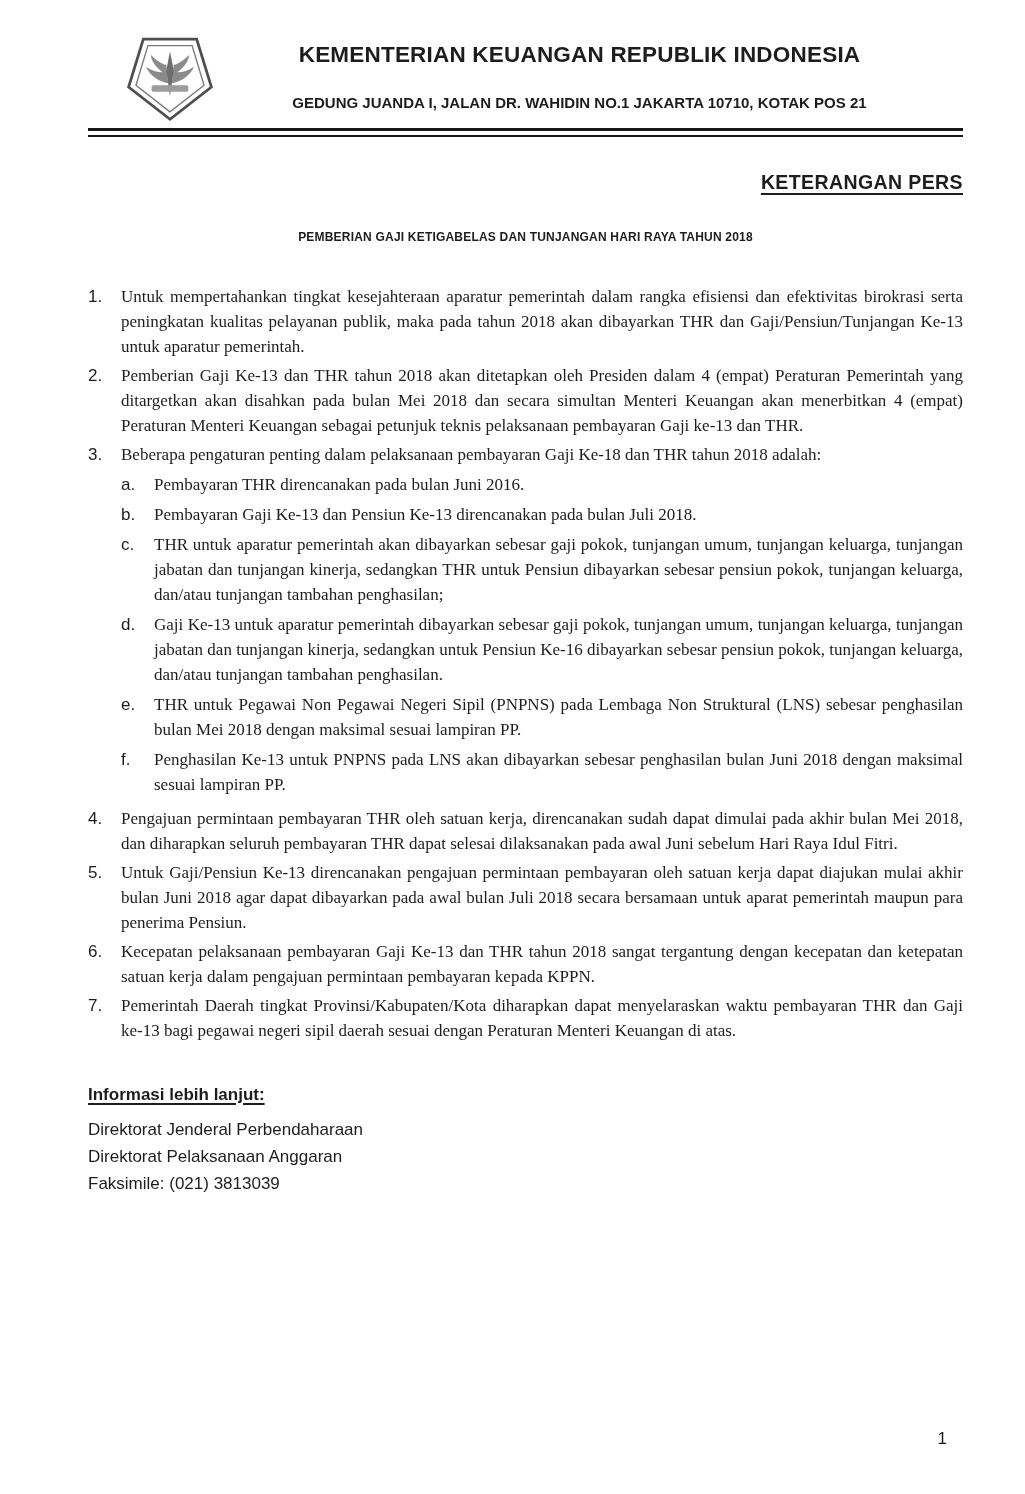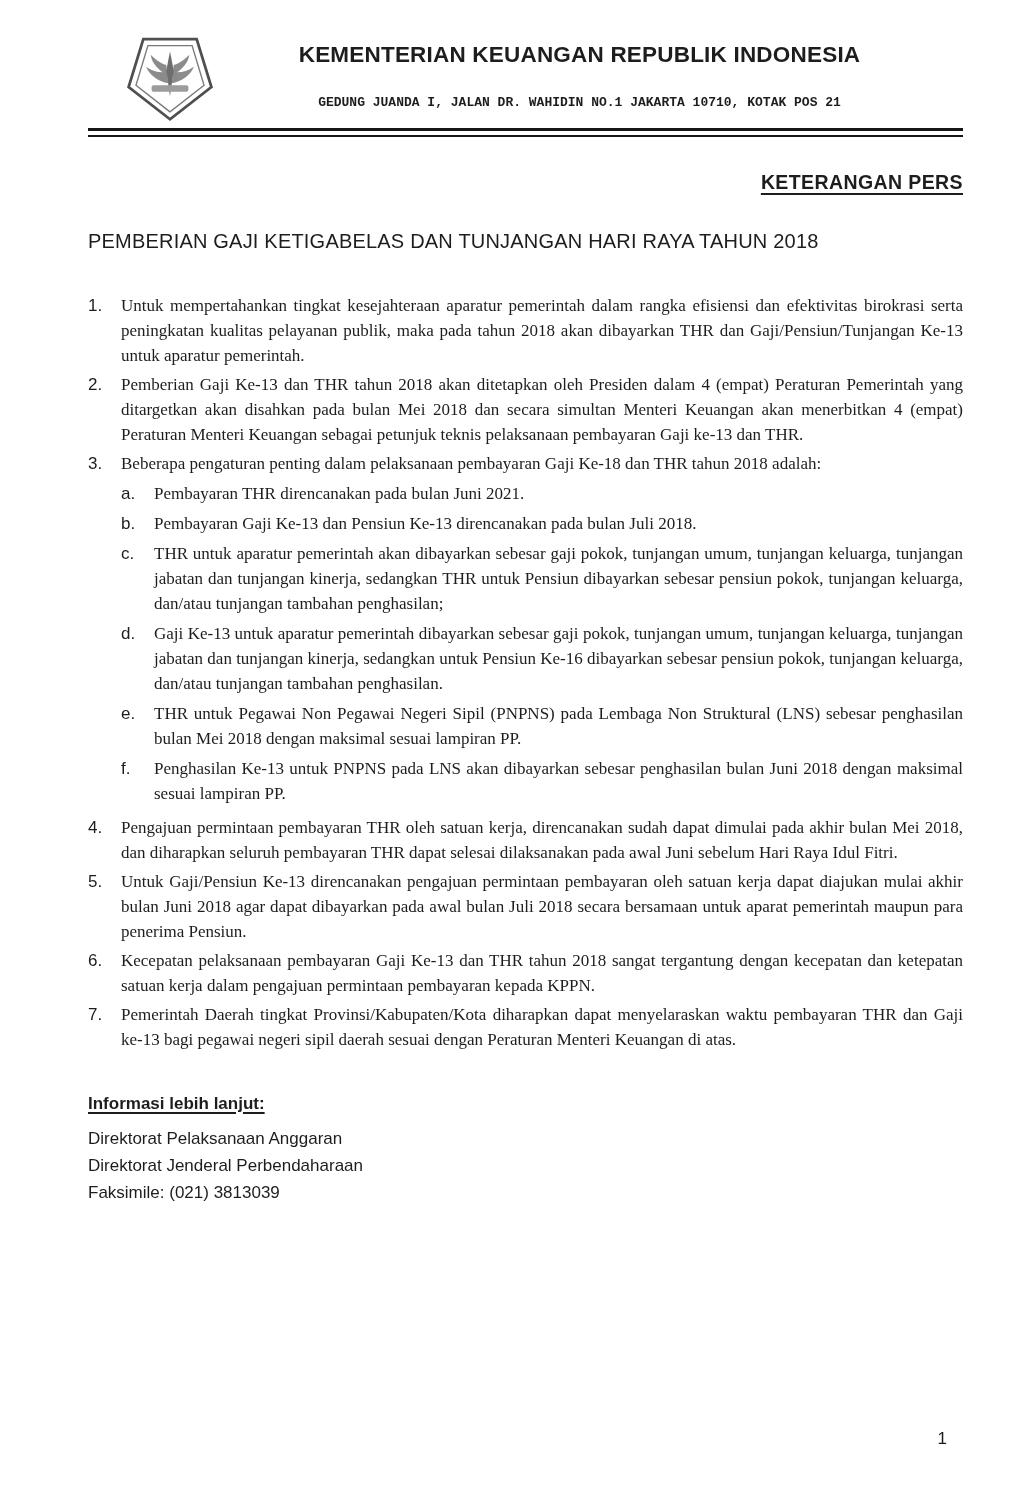--- a/index.html
+++ b/index.html
@@ -12,29 +12,29 @@
     position: relative;
     box-sizing: border-box;
     padding: 30px 62px 0 88px;
     overflow: hidden;
   }
   
   .letterhead { display: flex; align-items: center; padding-left: 36px; }
   .logo { width: 92px; height: 92px; flex: 0 0 auto; }
   .letterhead-text { flex: 1; text-align: center; padding-right: 20px; }
   .ministry { font-size: 22.5px; font-weight: bold; letter-spacing: .2px; margin: 0 0 26px 0; }
-  .addr { font-size: 13px; font-weight: bold; line-height: 17px; margin: 0; font-family: Liberation Mono, monospace; }
+  .addr { font-size: 15px; font-weight: bold; line-height: 17px; margin: 0; }
   .rule { margin-top: 6px; height: 4px; border-top: 3px solid #161616; border-bottom: 2px solid #161616; }
   
   .doc-title {
     text-align: right; font-size: 19.5px; font-weight: bold; margin: 34px 0 0 0;
     text-decoration: underline; text-decoration-thickness: 2px; text-underline-offset: 4px;
     letter-spacing: .4px;
   }
-  .doc-subtitle { font-size: 20px; font-weight: normal; margin: 36px 0 0 0; letter-spacing: .2px; }
+  .doc-subtitle { text-align: center; font-size: 12px; font-weight: bold; margin: 36px 0 0 0; letter-spacing: .2px; }
   
   .list { margin-top: 40px; font-size: 17px; line-height: 25px; }
   .li { display: flex; margin-bottom: 4px; }
   .li-marker { width: 33px; flex: 0 0 auto; }
   .li-body { flex: 1; min-width: 0; }
   .li-text { text-align: justify; text-justify: inter-word; font-family: Liberation Serif, serif; }
   .sublist { margin-top: 5px; }
   .sub { margin-bottom: 5px; }
   
   .contact { margin-top: 38px; font-size: 17px; line-height: 27px; }
@@ -90,21 +90,21 @@
       </div>
 
       <div class="li">
         <span class="li-marker">3.</span>
         <div class="li-body">
           <div class="li-text">Beberapa pengaturan penting dalam pelaksanaan pembayaran Gaji Ke-18 dan THR tahun 2018 adalah:</div>
           <div class="sublist">
             <div class="li sub">
               <span class="li-marker">a.</span>
               <div class="li-body">
-                  <div class="li-text">Pembayaran THR direncanakan pada bulan Juni 2021.</div>
+                  <div class="li-text">Pembayaran THR direncanakan pada bulan Juni 2016.</div>
                 </div>
             </div>
             <div class="li sub">
               <span class="li-marker">b.</span>
               <div class="li-body">
                   <div class="li-text">Pembayaran Gaji Ke-13 dan Pensiun Ke-13 direncanakan pada bulan Juli 2018.</div>
                 </div>
             </div>
             <div class="li sub">
               <span class="li-marker">c.</span>
@@ -159,20 +159,20 @@
         <span class="li-marker">7.</span>
         <div class="li-body">
             <div class="li-text">Pemerintah Daerah tingkat Provinsi/Kabupaten/Kota diharapkan dapat menyelaraskan waktu pembayaran THR dan Gaji ke-13 bagi pegawai negeri sipil daerah sesuai dengan Peraturan Menteri Keuangan di atas.</div>
           </div>
       </div>
 
     </div>
 
     <section class="contact">
       <h4 class="contact-heading">Informasi lebih lanjut:</h4>
+      <p class="contact-line">Direktorat Jenderal Perbendaharaan</p>
       <p class="contact-line">Direktorat Pelaksanaan Anggaran</p>
-      <p class="contact-line">Direktorat Jenderal Perbendaharaan</p>
       <p class="contact-line">Faksimile: (021) 3813039</p>
     </section>
   </main>
 
   <div class="page-number">1</div>
 </div>
 
 </body></html>

